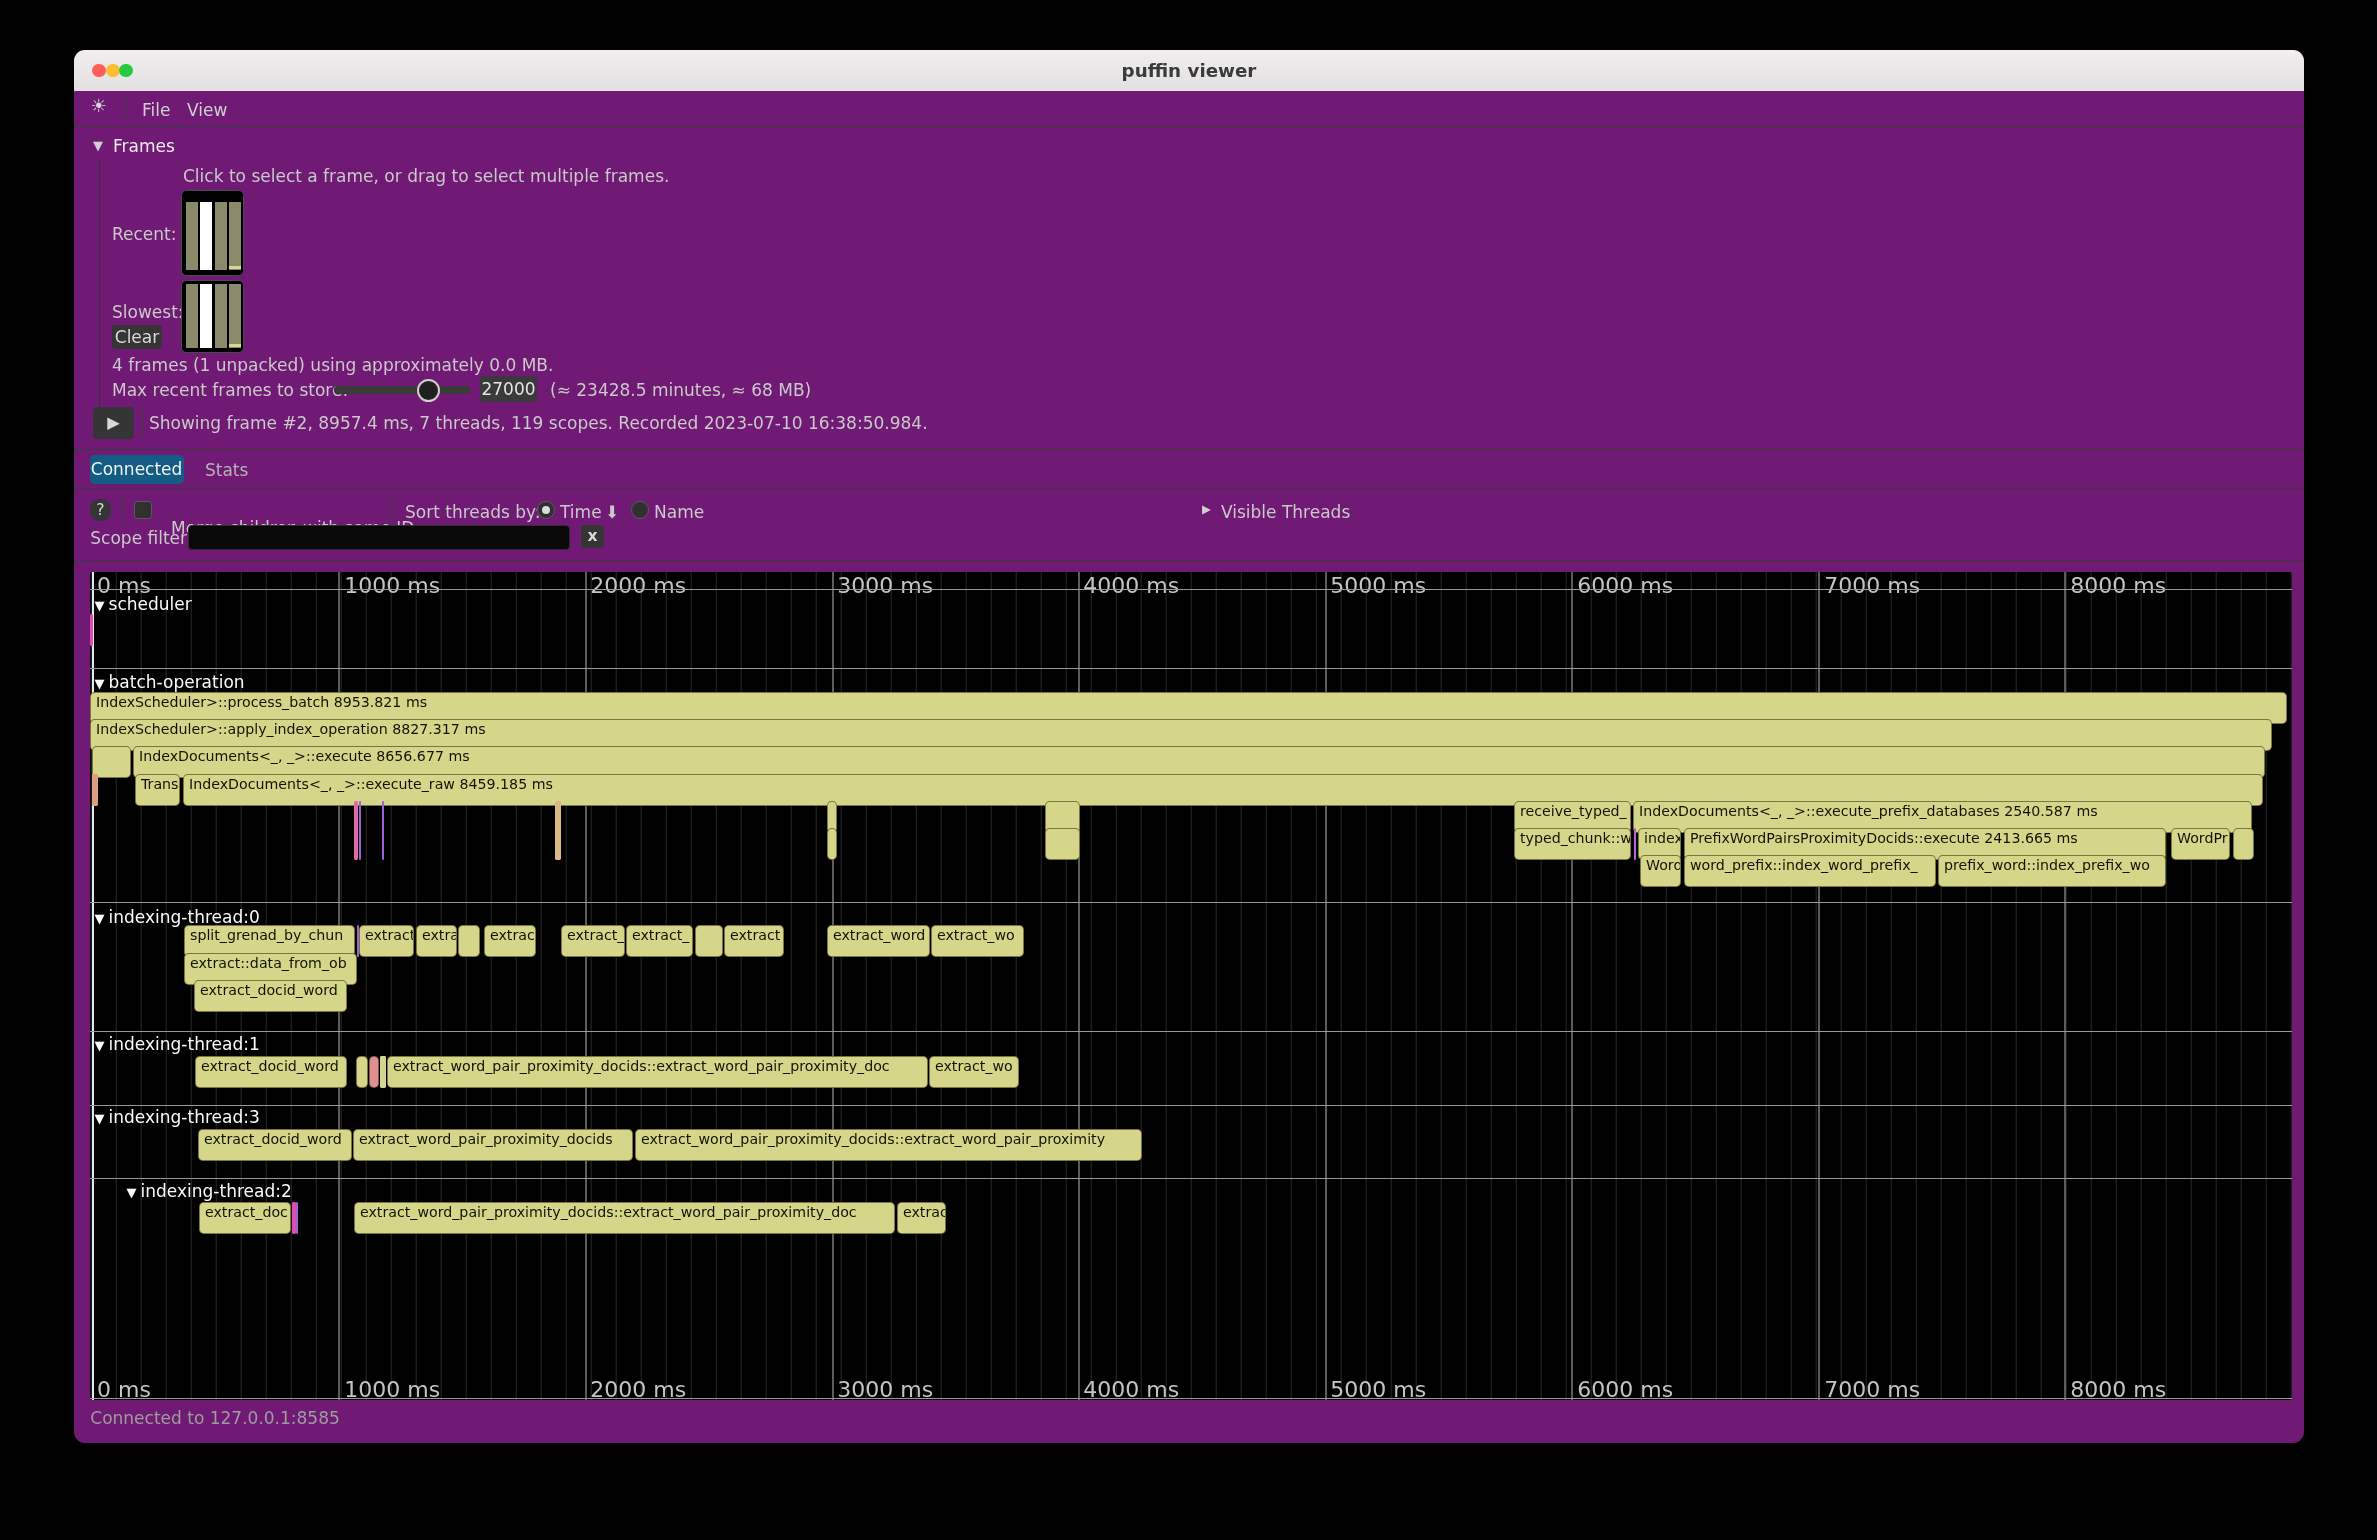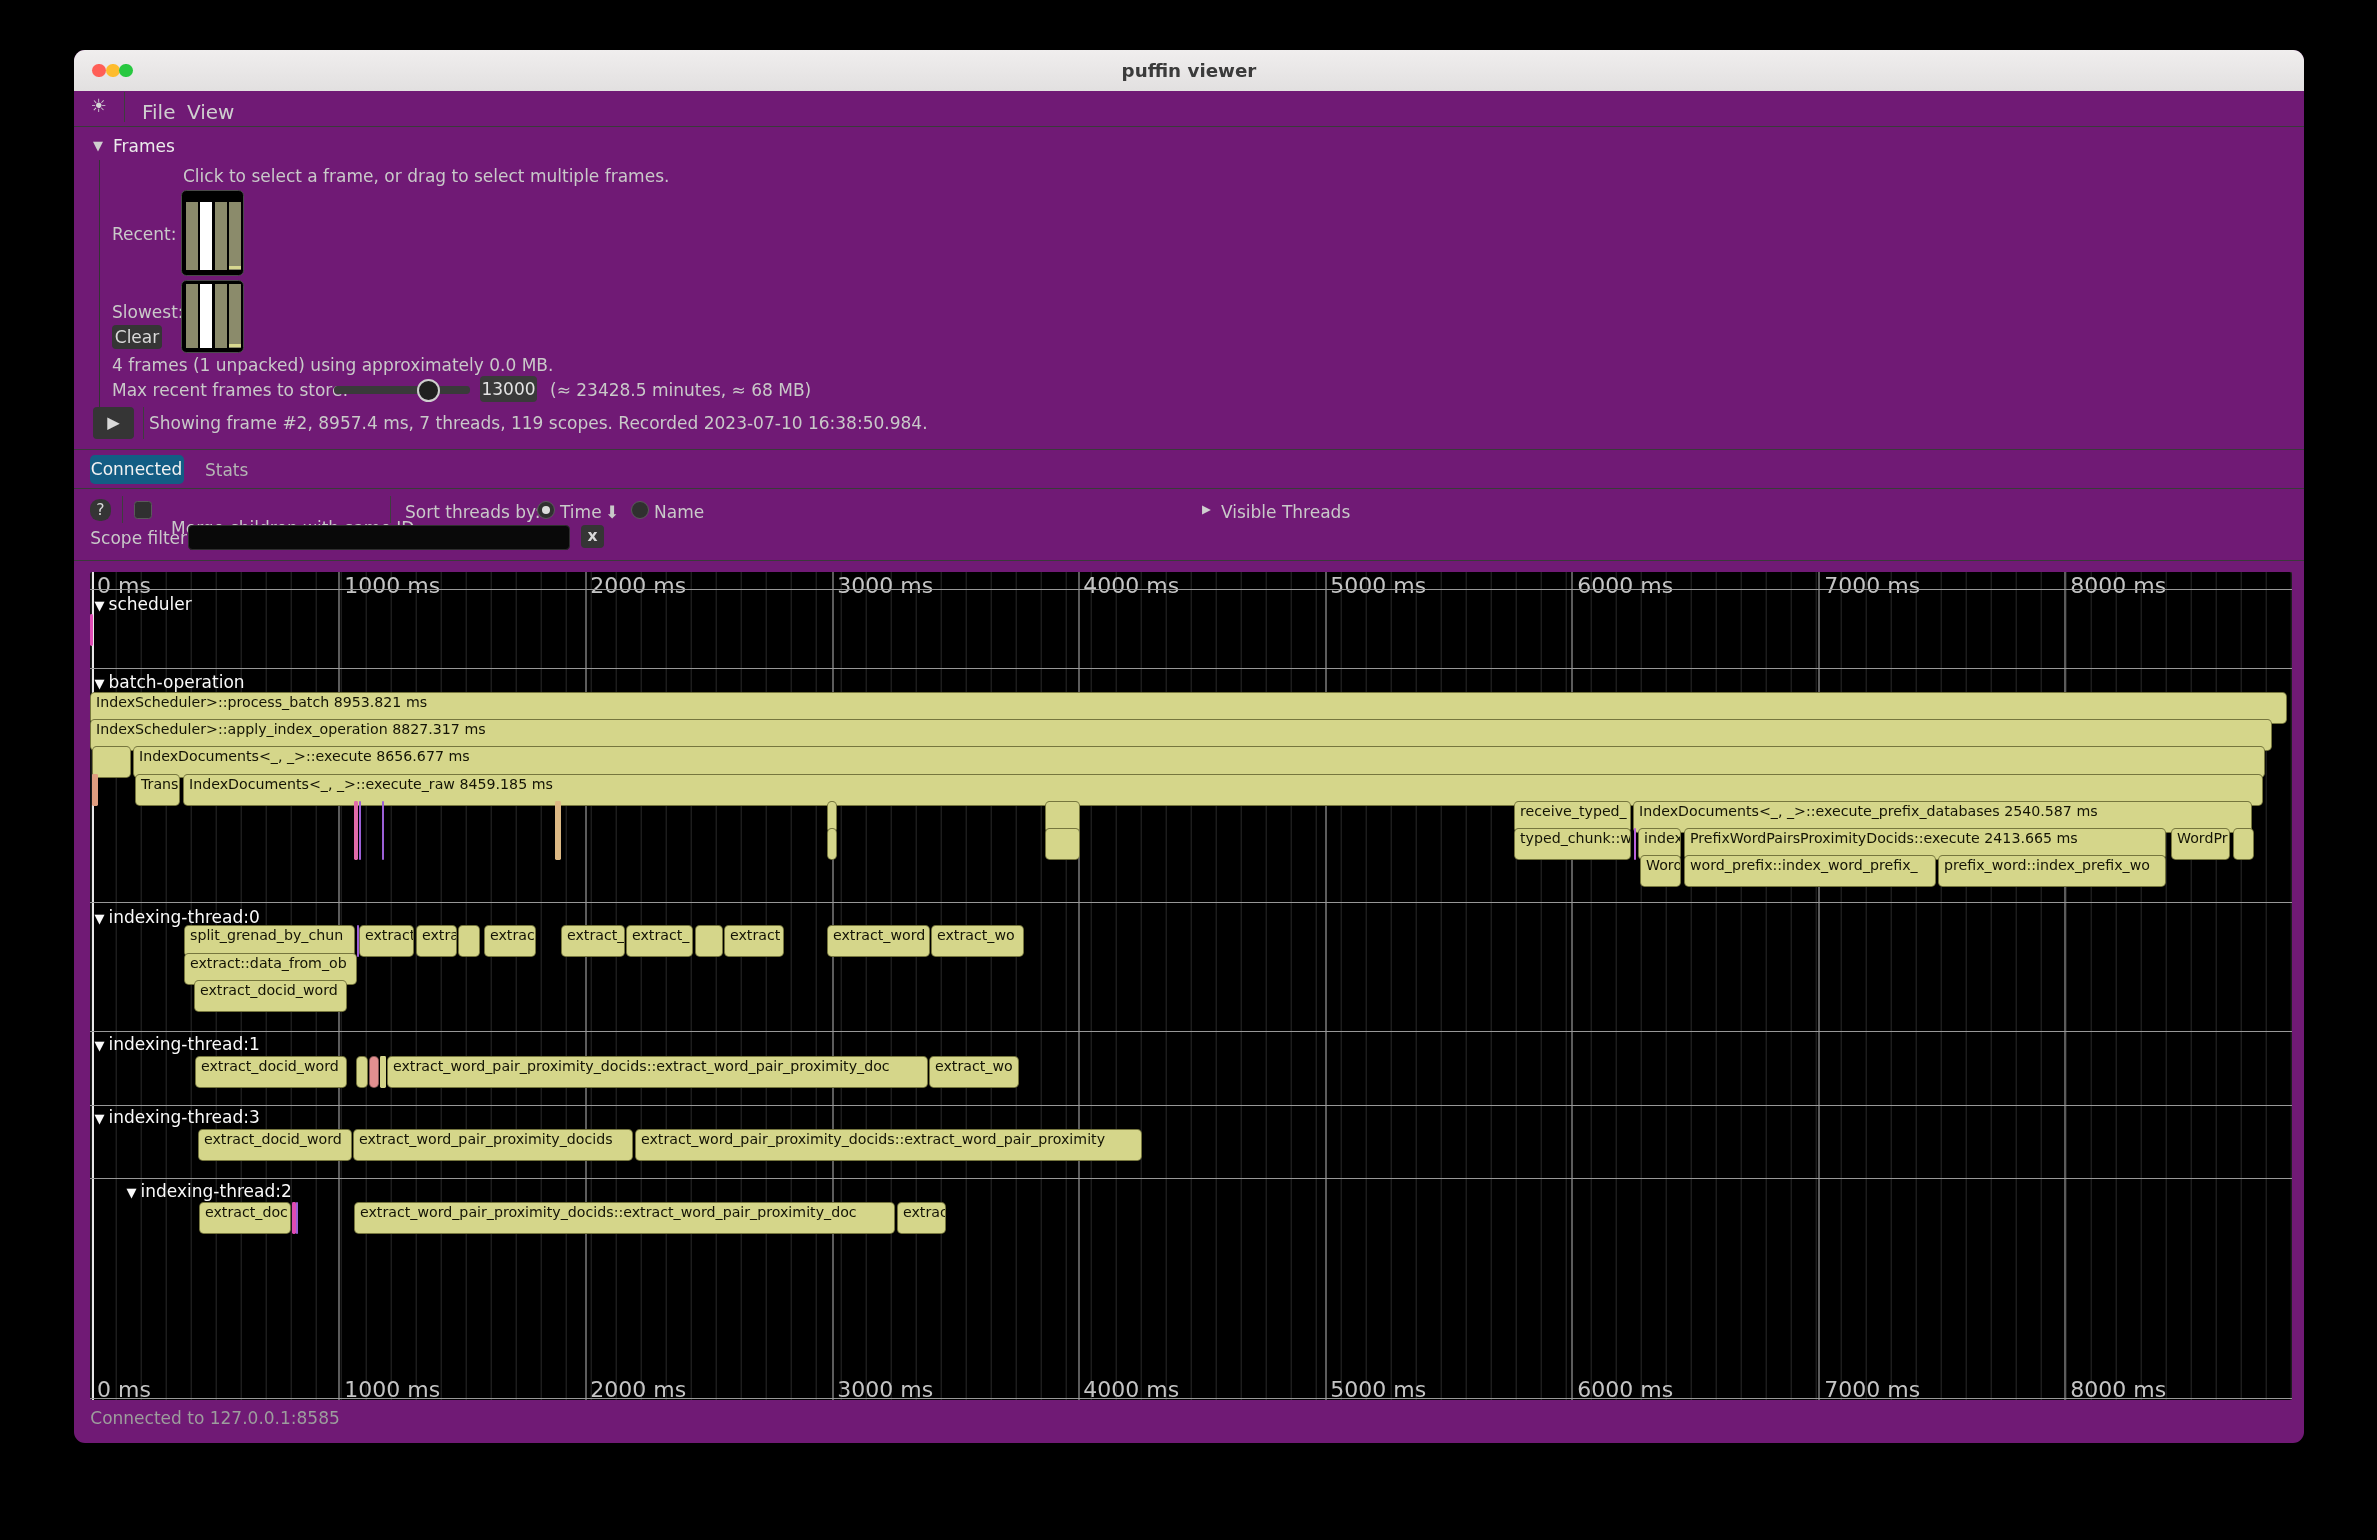--- a/index.html
+++ b/index.html
@@ -4,21 +4,21 @@
 <style>
   html,body{margin:0;padding:0;background:#000;width:2377px;height:1540px;overflow:hidden;
     font-family:"DejaVu Sans","Liberation Sans",sans-serif;}
   .abs{position:absolute;}
   #window{left:74px;top:50px;width:2230px;height:1393px;background:#701a75;border-radius:11px;overflow:hidden;}
   
   #titlebar{left:0;top:0;width:100%;height:41px;background:linear-gradient(#f0eeee,#e2e0e0);}
   .dot{width:13.6px;height:13.6px;border-radius:50%;top:13.6px;}
   #title-text{width:100%;top:9.5px;text-align:center;font-size:18.3px;font-weight:bold;color:#3b3b3b;}
   
-  .menu-text{font-size:20px;color:#cfcfcf;top:50px;}
+  .menu-text{font-size:17px;color:#cfcfcf;top:50px;}
   .vsep{width:1.4px;background:#3e3e3e;}
   .hsep{height:1.4px;background:#3a3a3a;left:0;width:100%;}
   
   .lbl{font-size:17px;color:#c9c9c9;white-space:nowrap;}
   .white-lbl{font-size:17px;color:#ececec;white-space:nowrap;}
   .tri{font-size:13px;color:#cfcfcf;}
   .thumb{width:61px;background:#000;border:1.4px solid #4a4a4a;border-radius:5.4px;overflow:hidden;}
   .stripe{position:absolute;width:11.5px;}
   .btn{background:#353535;border-radius:4.1px;color:#d9d9d9;text-align:center;}
   .slider-groove{background:#3a3a3a;border-radius:3.4px;}
@@ -87,21 +87,21 @@
     <div class="stripe" style="left:47px;top:2.7px;height:64px;background:#8b8b6b;"></div>
     <div class="stripe" style="left:47px;top:63px;height:3.4px;background:#d8d890;"></div>
   </div>
 
   <div class="btn abs" style="left:38px;top:275px;width:50px;height:24.4px;font-size:17px;line-height:24.4px;">Clear</div>
   <div class="lbl abs" style="left:38px;top:305px;">4 frames (1 unpacked) using approximately 0.0 MB.</div>
 
   <div class="lbl abs" style="left:38px;top:330px;">Max recent frames to store:</div>
   <div class="slider-groove abs" style="left:260px;top:336px;width:136px;height:8.1px;"></div>
   <div class="slider-knob abs" style="left:343px;top:329px;"></div>
-  <div class="dragval abs" style="left:406px;top:326px;width:57px;height:26px;">13000</div>
+  <div class="dragval abs" style="left:406px;top:326px;width:57px;height:26px;">27000</div>
   <div class="lbl abs" style="left:476px;top:330px;">(≈ 23428.5 minutes, ≈ 68 MB)</div>
 
   <div class="btn abs" style="left:19px;top:357px;width:41px;height:32px;font-size:16.3px;line-height:32px;"><span>▶</span></div>
   <div class="vsep abs" style="left:69px;top:357px;height:32px;"></div>
   <div class="lbl abs" style="left:75px;top:363px;">Showing frame #2, 8957.4 ms, 7 threads, 119 scopes. Recorded 2023-07-10 16:38:50.984.</div>
   <div class="hsep abs" style="top:399px;"></div>
 
   <div class="tab-sel abs" style="left:15.6px;top:405px;width:94px;height:28.5px;">Connected</div>
   <div class="tab abs" style="left:131px;top:410px;">Stats</div>
   <div class="hsep abs" style="top:438px;"></div>

